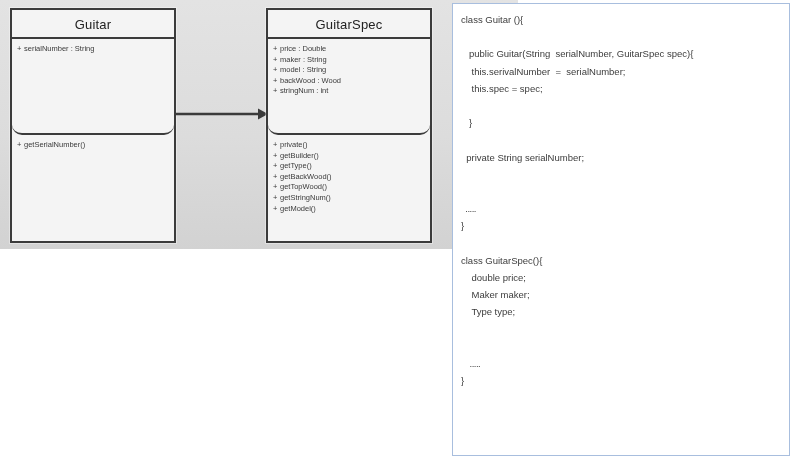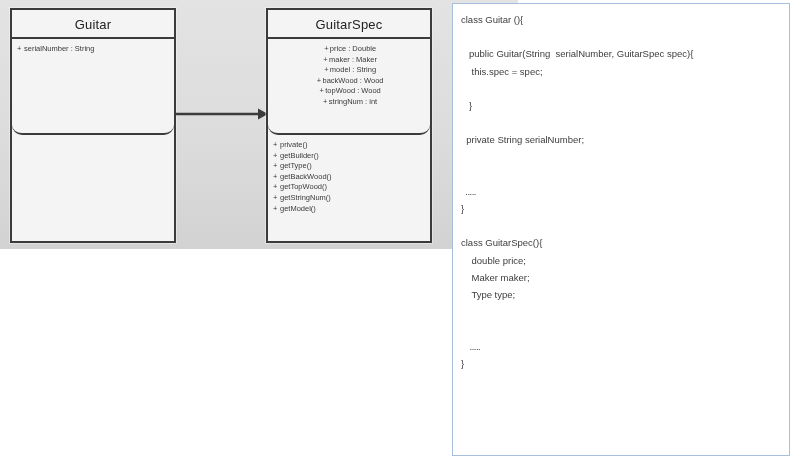--- a/index.html
+++ b/index.html
@@ -66,21 +66,21 @@
     overflow: hidden;
   }
 
   .uml-attrs {
     border-bottom: 2px solid #3b3b3b;
     border-radius: 10px;
   }
 
   #class-guitar .uml-attrs { height: 96px; }
   #class-guitar .uml-ops { height: 106px; }
-  #class-guitarspec .uml-attrs { height: 96px; text-align: center; }
+  #class-guitarspec .uml-attrs { height: 96px; }
   #class-guitarspec .uml-ops { height: 106px; }
 
   .uml-member {
     font-size: 7.5px;
     line-height: 10.6px;
     color: #3a3a3a;
     white-space: nowrap;
   }
   .uml-member .vis {
     display: inline-block;
@@ -126,44 +126,46 @@
 
 <div id="uml-panel">
 
   <div class="uml-class" id="class-guitar">
     <div class="uml-title">Guitar</div>
     <div class="uml-compartment uml-attrs">
       <div class="uml-member">
         <span class="vis">+</span><span>serialNumber : String</span>
       </div>
     </div>
+    <div class="uml-compartment uml-ops">
+      <div class="uml-member">
+        <span class="vis">+</span><span>getSerialNumber()</span>
+      </div>
+    </div>
   </div>
 
   <svg id="association-arrow" viewBox="0 0 94 18">
     <line x1="0" y1="9" x2="84" y2="9" stroke="#3b3b3b" stroke-width="2.4"></line>
     <polygon points="84,3.5 94,9 84,14.5" fill="#3b3b3b"></polygon>
   </svg>
 
   <div class="uml-class" id="class-guitarspec">
     <div class="uml-title">GuitarSpec</div>
     <div class="uml-compartment uml-attrs">
       <div class="uml-member">
         <span class="vis">+</span><span>price : Double</span>
       </div>
       <div class="uml-member">
-        <span class="vis">+</span><span>maker :  Maker</span>
+        <span class="vis">+</span><span>maker :  String</span>
       </div>
       <div class="uml-member">
         <span class="vis">+</span><span>model : String</span>
       </div>
       <div class="uml-member">
         <span class="vis">+</span><span>backWood : Wood</span>
-      </div>
-      <div class="uml-member">
-        <span class="vis">+</span><span>topWood : Wood</span>
       </div>
       <div class="uml-member">
         <span class="vis">+</span><span>stringNum : int</span>
       </div>
     </div>
     <div class="uml-compartment uml-ops">
       <div class="uml-member">
         <span class="vis">+</span><span>private()</span>
       </div>
       <div class="uml-member">
@@ -185,20 +187,21 @@
         <span class="vis">+</span><span>getModel()</span>
       </div>
     </div>
   </div>
 </div>
 
 <div id="code-panel">
   <div class="code-line">class Guitar (){</div>
   <div class="code-line blank"></div>
   <div class="code-line">   public Guitar(String  serialNumber, GuitarSpec spec){</div>
+  <div class="code-line">    this.serivalNumber  =  serialNumber;</div>
   <div class="code-line">    this.spec = spec;</div>
   <div class="code-line blank"></div>
   <div class="code-line">   }</div>
   <div class="code-line blank"></div>
   <div class="code-line">  private String serialNumber;</div>
   <div class="code-line blank"></div>
   <div class="code-line blank"></div>
   <div class="code-line ellipsis">  .....</div>
   <div class="code-line">}</div>
   <div class="code-line blank"></div>

